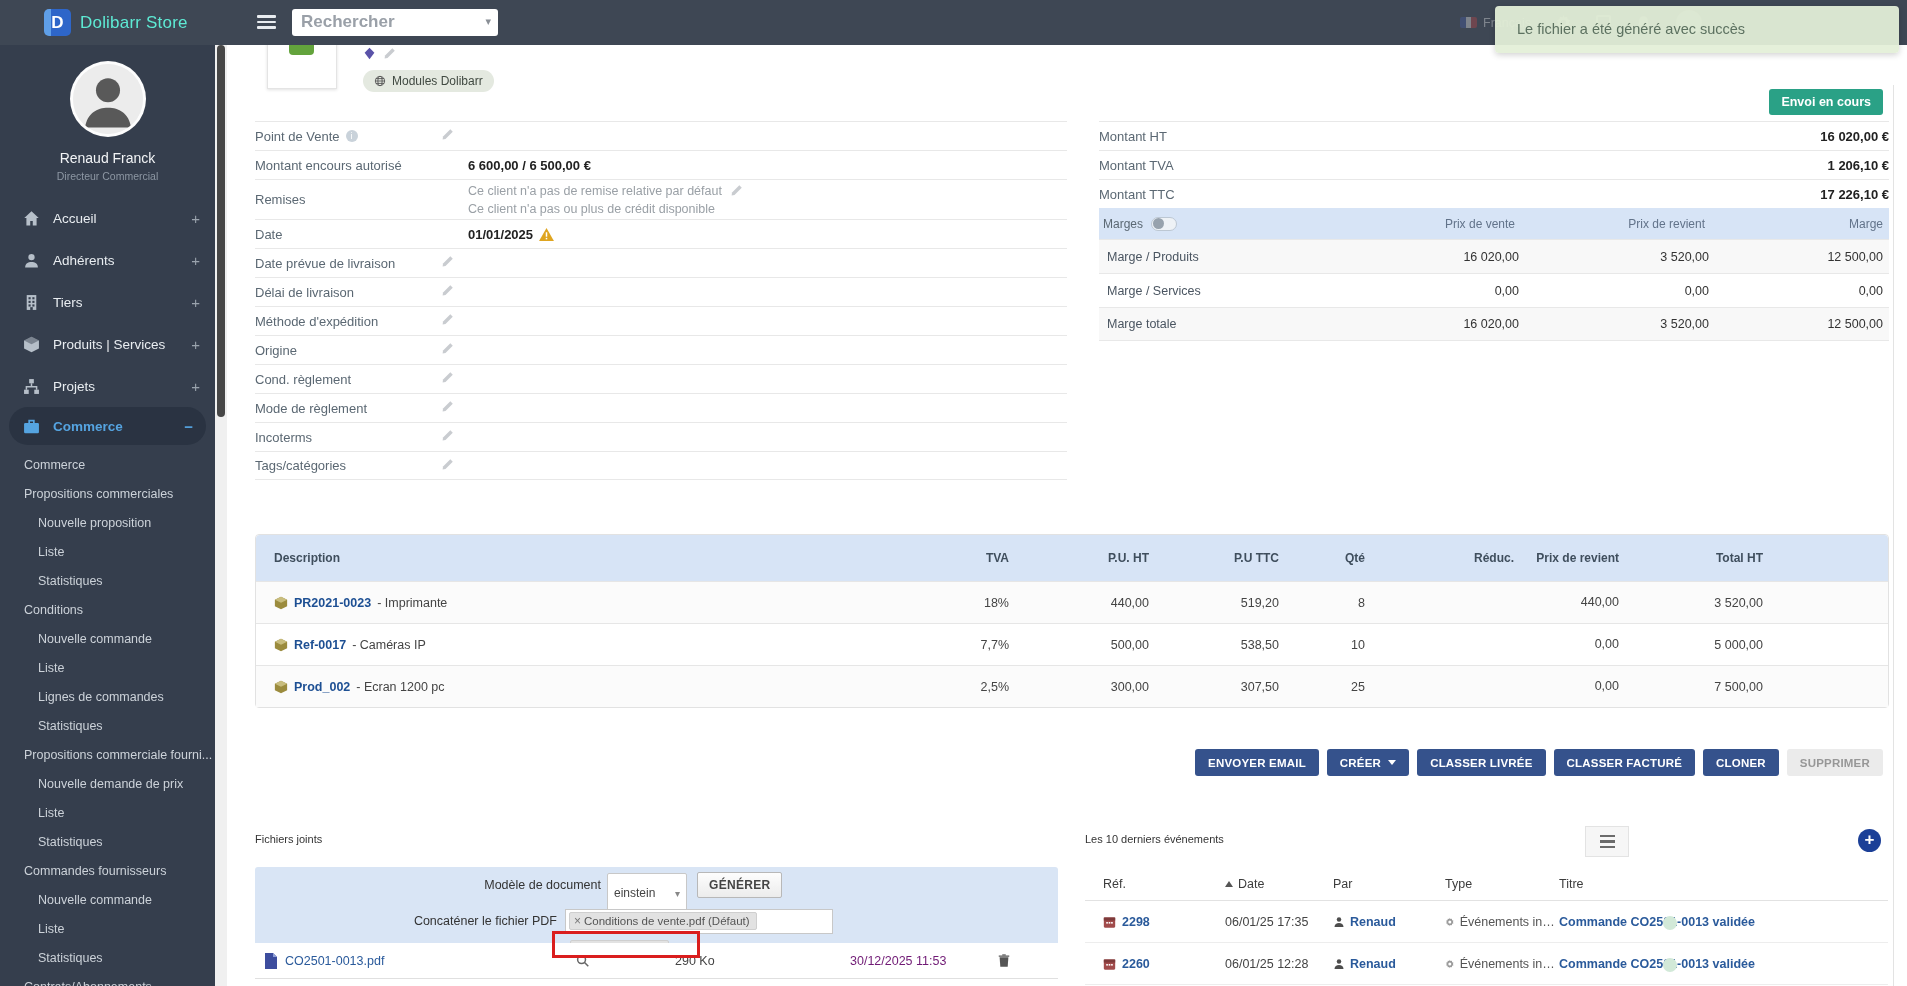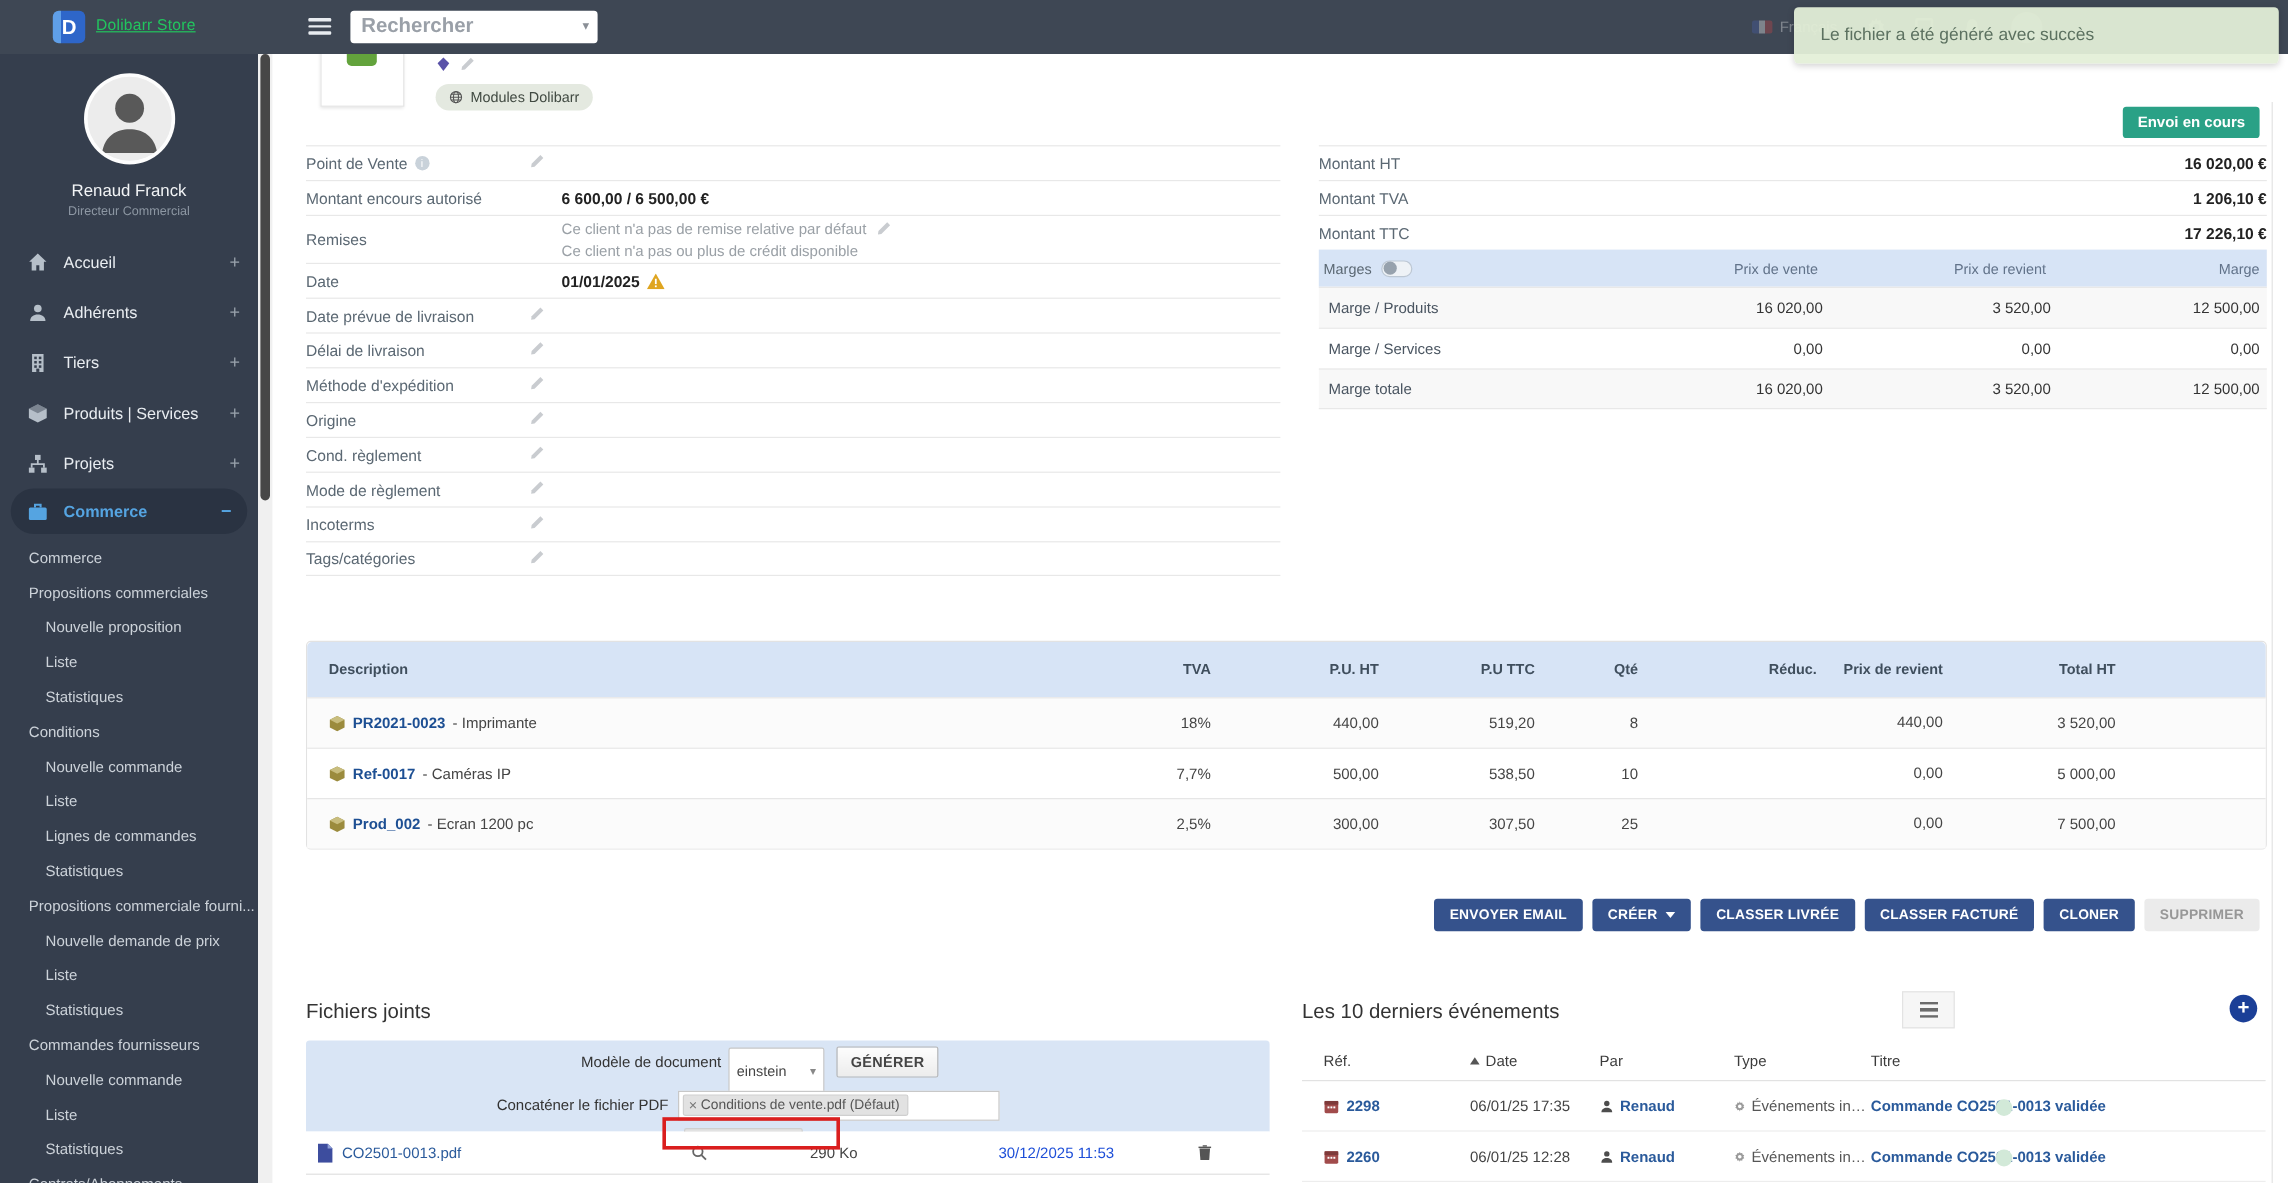--- a/index.html
+++ b/index.html
@@ -4,21 +4,21 @@
 <style>
   * { margin:0; padding:0; box-sizing:border-box; }
   html,body { width:1907px; height:986px; overflow:hidden; background:#fff;
     font-family:"Liberation Sans","DejaVu Sans",sans-serif; }
 
   
   .topbar { position:absolute; left:0; top:0; width:1907px; height:45px; background:#3e4754; z-index:40; }
   .logo { position:absolute; left:44px; top:9px; width:27px; height:27px; border-radius:5px;
     background:linear-gradient(90deg,#5f9fe8 0 26%,#2e66c9 26%); display:flex; align-items:center; justify-content:center; cursor:pointer; }
   .logo span { color:#fff; font-weight:bold; font-size:17px; }
-  .app-title { position:absolute; left:80px; top:13px; color:#22c55e; font-size:13px; letter-spacing:.2px;text-decoration:underline; }
+  .app-title { position:absolute; left:80px; top:13px; color:#5eead4; font-size:17px; letter-spacing:.2px; }
   .hamburger { position:absolute; left:257px; top:15px; width:19px; cursor:pointer; }
   .hamburger i { display:block; height:2.5px; background:#e8ecf0; margin-bottom:3px; border-radius:1px; }
   .search-box { position:absolute; left:292px; top:9px; width:206px; height:27px; background:#fff; border-radius:3px; }
   .search-box input { position:absolute; left:9px; top:1px; width:175px; height:24px; border:none; outline:none; font-size:17px; color:#ef4444; background:transparent;font-weight:bold; }
   .search-box input::placeholder { color:#9aa0a8; }
   .search-box .caret { position:absolute; right:7px; top:6px; color:#8a8f96; font-size:11px; }
   .topbar-right { position:absolute; right:205px; top:0; height:45px; display:flex; align-items:center; gap:24px; opacity:.33; }
   .tb-flag { width:17px; height:11px; border-radius:2px; background:linear-gradient(90deg,#4a62b0 0 33%,#fff 33% 66%,#cf4545 66%); display:inline-block; }
   .tb-lang { color:#fff; font-size:12.5px; display:flex; align-items:center; gap:6px; }
   .tb-ico { width:17px; height:17px; fill:#fff; }
@@ -113,21 +113,21 @@
 
   
   .actions { position:absolute; top:704px; right:24px; display:flex; gap:8px; }
   .btn { height:27px; background:#35528c; color:#fff; font-weight:bold; font-size:11.5px; letter-spacing:.2px;
     border:none; border-radius:3px; padding:0 13px; cursor:pointer; display:flex; align-items:center; gap:7px;
     font-family:"Liberation Sans","DejaVu Sans",sans-serif; }
   .btn .dcar { width:0; height:0; border-left:4px solid transparent; border-right:4px solid transparent; border-top:5px solid #fff; }
   .btn.disabled { background:#ebebeb; color:#979797; cursor:default; }
 
   
-  .sec-title { position:absolute; top:788px; font-size:17px; color:#333; }
+  .sec-title { position:absolute; top:788px; font-size:11px; color:#333; }
   .list-btn { position:absolute; left:1358px; top:781px; width:44px; height:31px; background:#f6f6f6; border:1px solid #e3e3e3;
     display:flex; flex-direction:column; justify-content:center; align-items:center; gap:3px; cursor:pointer; }
   .list-btn i { display:block; width:15px; height:2.5px; background:#6b6b6b; }
   .plus-circle { position:absolute; left:1631px; top:784px; width:23px; height:23px; border-radius:50%; background:#1b3f97;
     color:#fff; font-size:17px; font-weight:bold; text-align:center; line-height:22px; cursor:pointer; }
 
   .files-panel { position:absolute; left:28px; top:822px; width:803px; height:119px; overflow:visible; }
   .files-blue { position:absolute; left:0; top:0; width:100%; height:76px; background:#d9e5f5; border-radius:3px 3px 0 0; }
   .flab { position:absolute; font-size:12.5px; color:#333; }
   .mini-select { position:absolute; left:352px; top:6px; width:80px; height:40px; background:#fff; border:1px solid #c8c8c8; border-radius:2px;
@@ -141,21 +141,21 @@
     font-size:11.5px; color:#555; padding:1px 6px 1px 4px; margin:2px 0 0 3px; white-space:nowrap; }
   .tag .x { color:#777; cursor:pointer; font-size:12px; }
   .tag2 { position:absolute; left:312px; top:71px; }
   .red-box { position:absolute; left:297px; top:64px; width:148px; height:27px; border:3px solid #da1e1e; z-index:5; }
   .file-row { position:absolute; left:0; top:76px; width:100%; height:36px; background:#fff; border-bottom:1px solid #e0e0e0;
     display:flex; align-items:center; font-size:12.5px; }
   .file-ico { width:14px; height:16px; margin:0 7px 0 9px; }
   .file-link { color:#2a5a9b; cursor:pointer; }
   .mag { position:absolute; left:320px; width:15px; height:15px; cursor:pointer; }
   .fsize { position:absolute; left:420px; color:#444; }
-  .fdate { position:absolute; left:577px; color:#1d4ed8; }
+  .fdate { position:absolute; left:595px; color:#701a75; }
   .trash { position:absolute; left:742px; width:14px; height:15px; fill:#555; cursor:pointer; }
 
   .events-panel { position:absolute; left:858px; top:822px; width:803px; height:119px; }
   .erow { display:flex; align-items:center; padding-left:18px; font-size:12.5px; color:#444; }
   .ehead { height:34px; border-bottom:1px solid #e2e2e2; color:#3c3c3c; }
   .edata { height:42px; border-bottom:1px solid #ededed; }
   .e-ref { width:122px; display:flex; align-items:center; gap:6px; }
   .e-date { width:108px; display:flex; align-items:center; gap:5px; }
   .e-par { width:112px; display:flex; align-items:center; gap:5px; }
   .e-type { width:114px; display:flex; align-items:center; gap:5px; overflow:hidden; white-space:nowrap; }

